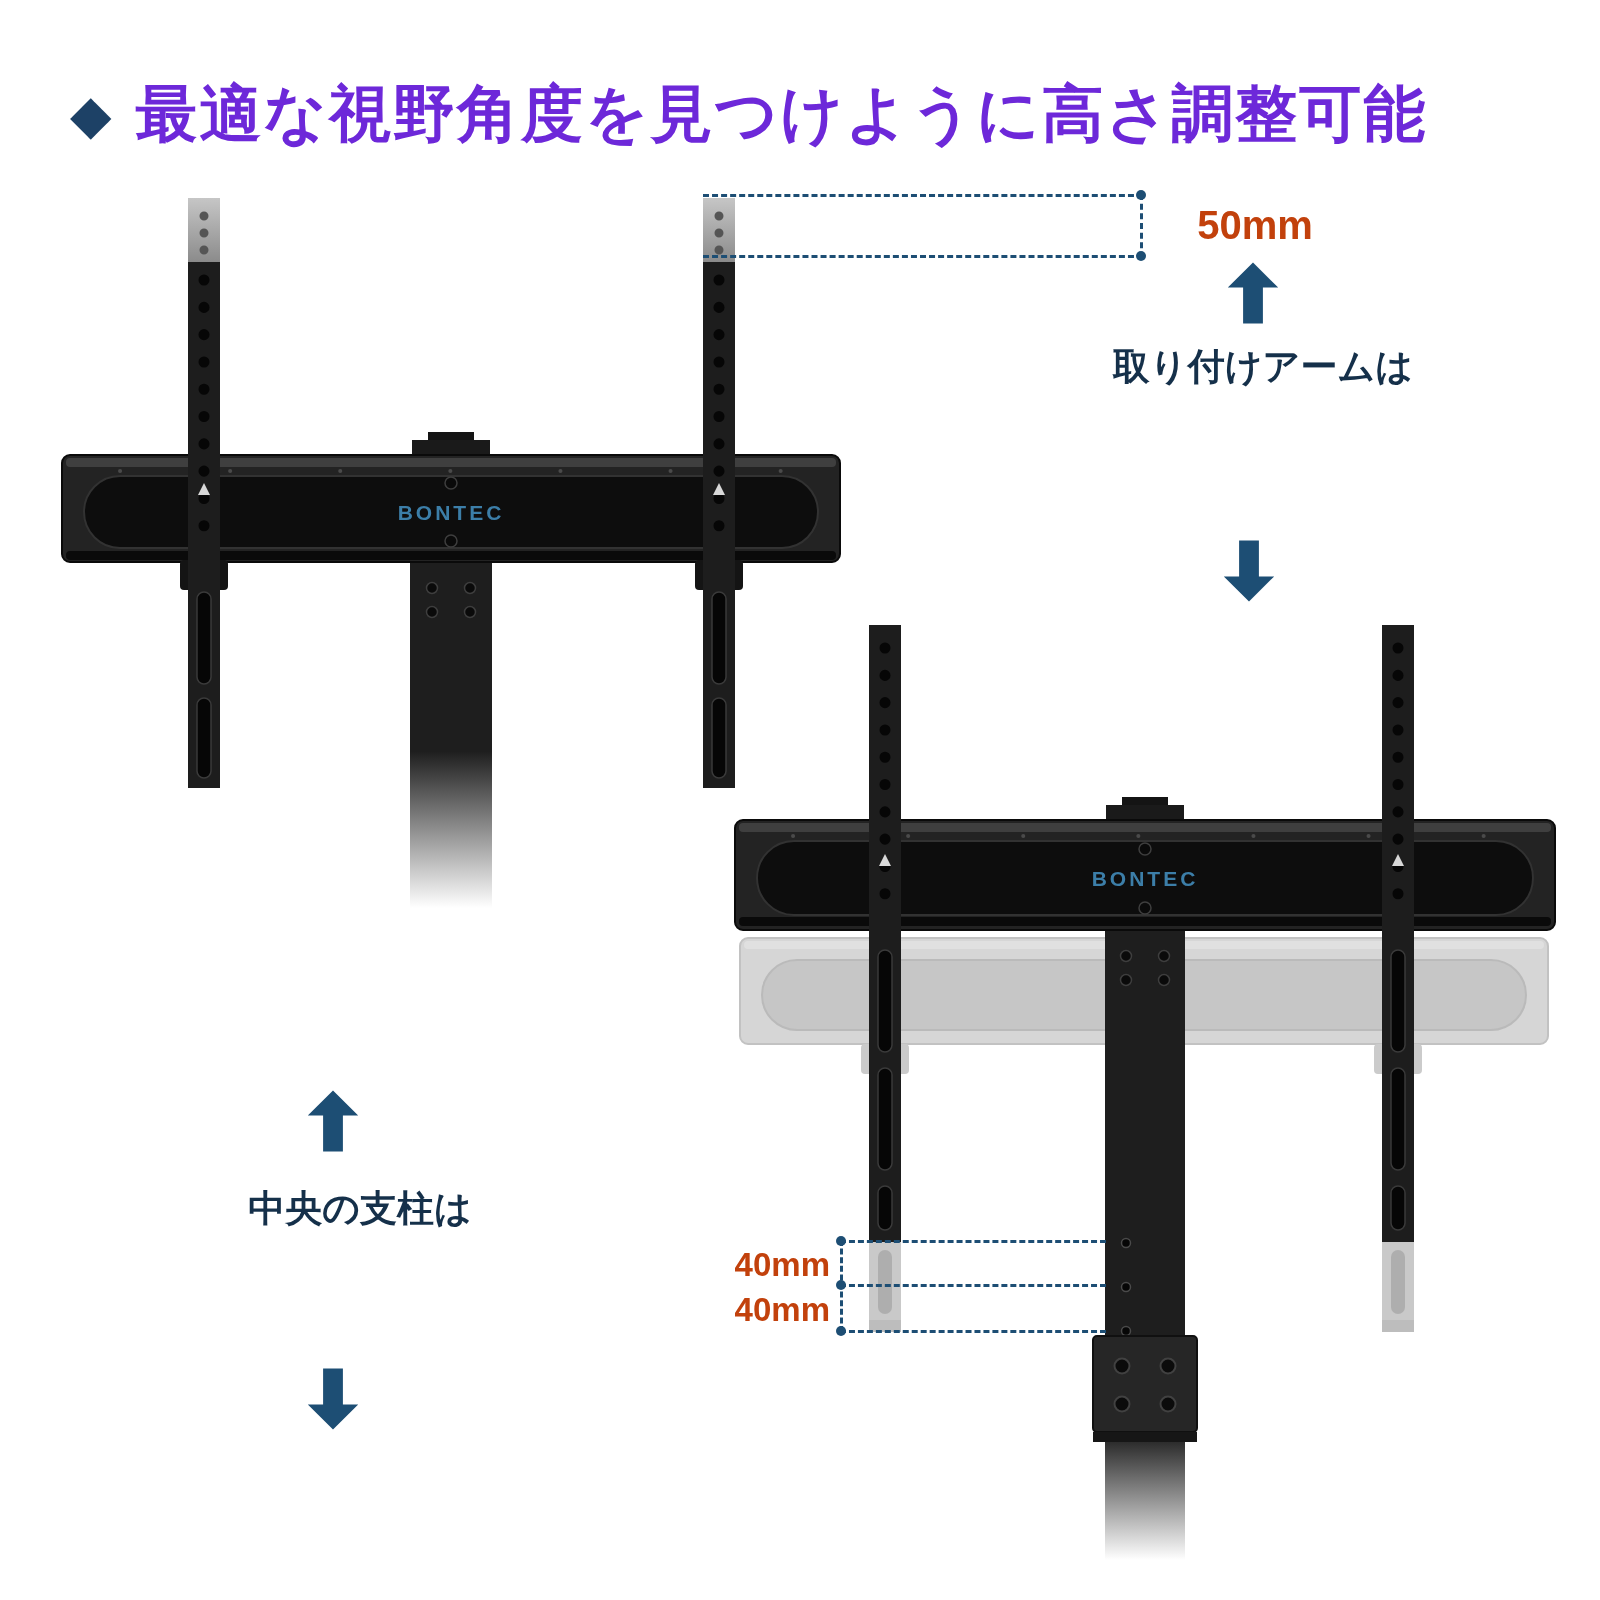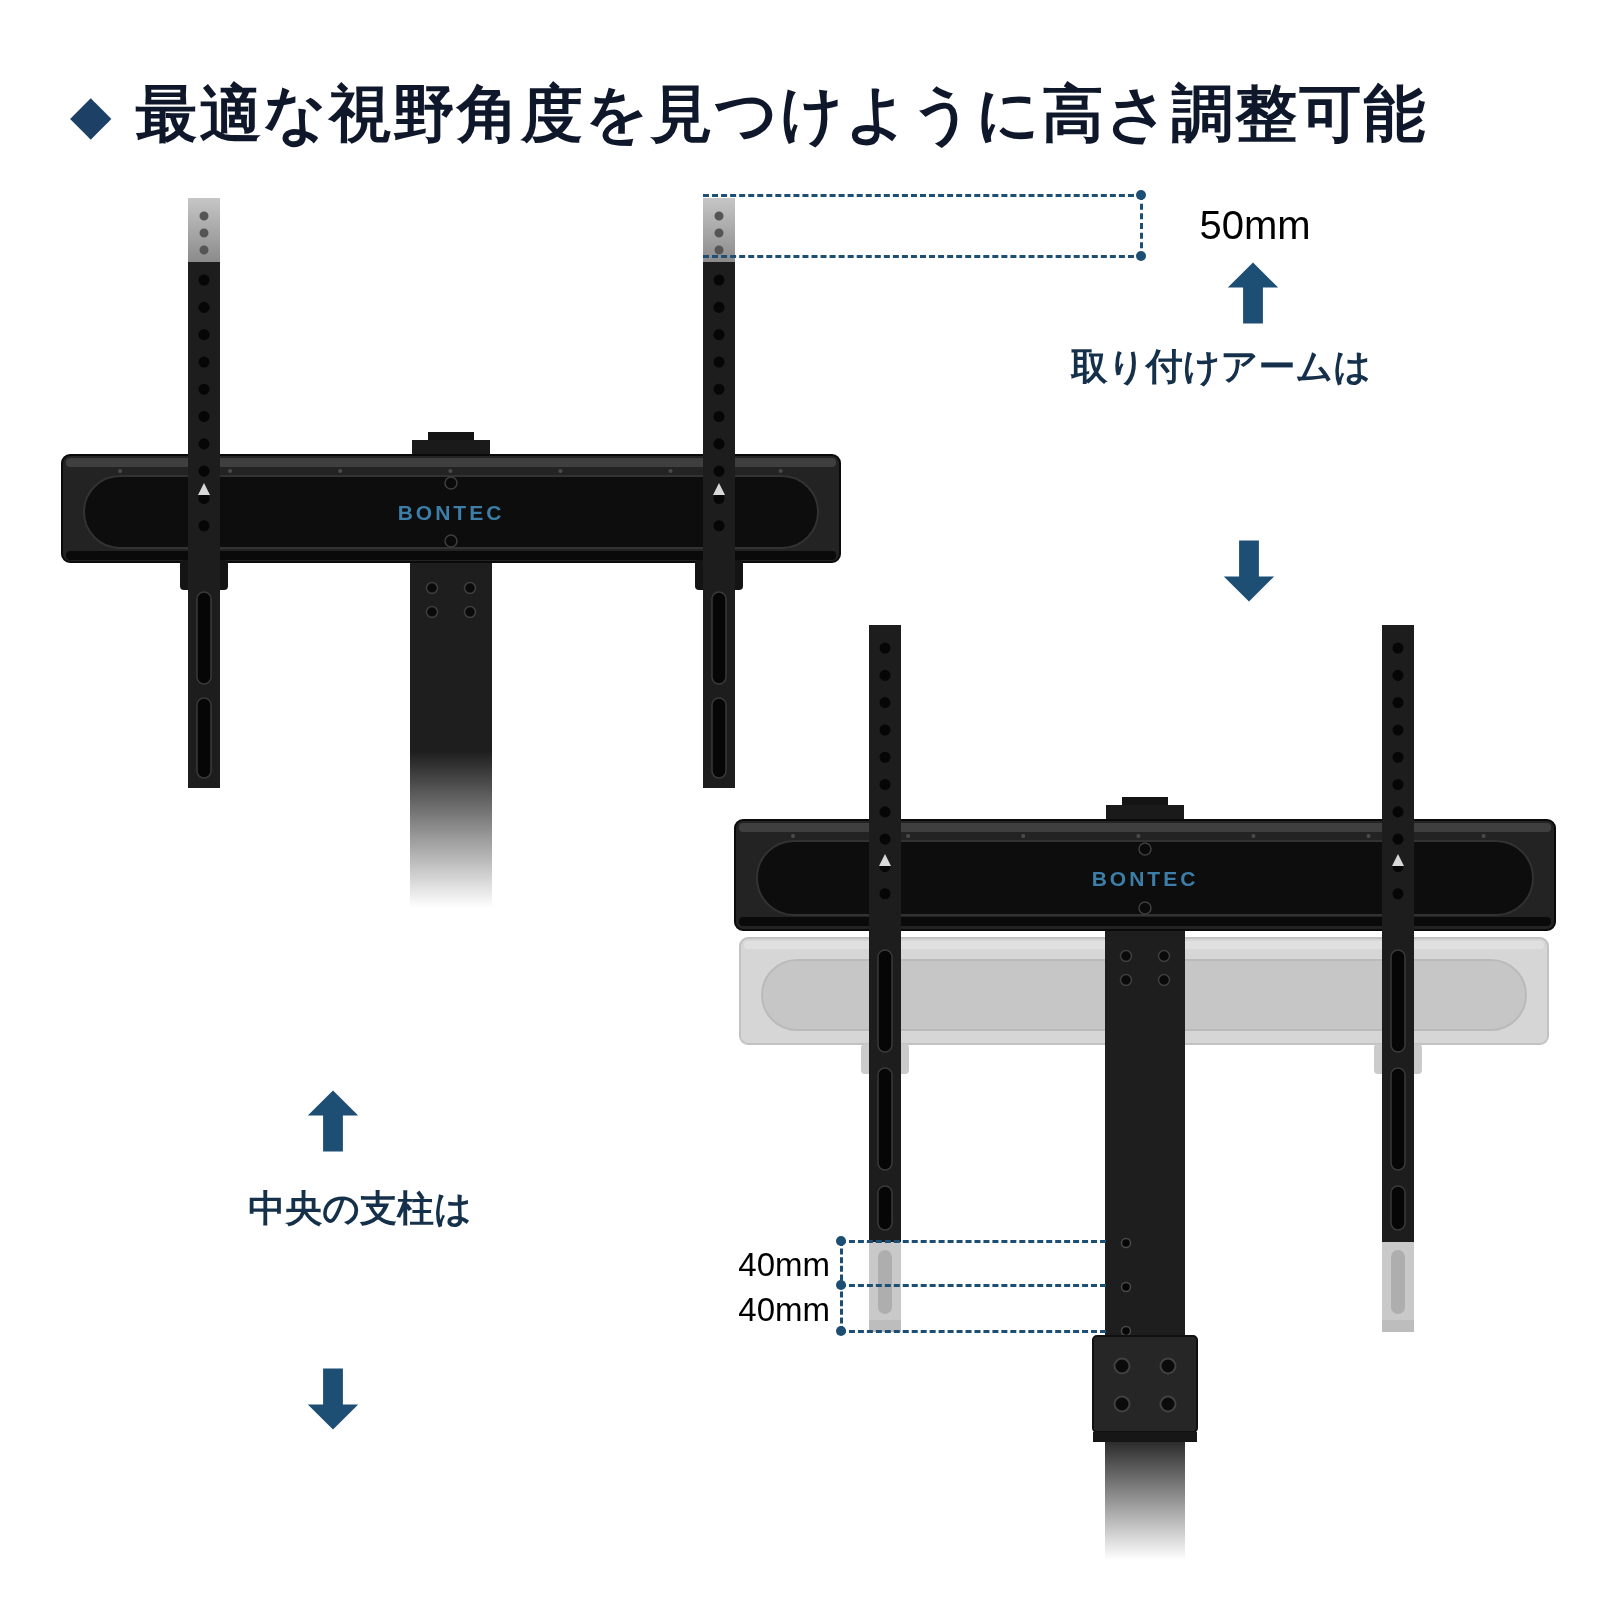--- a/index.html
+++ b/index.html
@@ -3,43 +3,43 @@
 <meta charset="utf-8">
 <style>
   * { margin:0; padding:0; box-sizing:border-box; }
   html,body { background:#ffffff; }
   body { font-family:"Liberation Sans","DejaVu Sans",sans-serif; }
   .canvas { position:relative; width:1600px; height:1600px; background:#fff; overflow:hidden; }
 
   
   .title-row { position:absolute; left:70px; top:72px; display:flex; align-items:center; gap:24px; }
   .diamond { font-size:54px; line-height:1; color:#1d4166; }
-  .title-text { font-size:62px; font-weight:700; color:#0f172a; letter-spacing:2px; white-space:nowrap; }
+  .title-text { font-size:62px; font-weight:700; color:#6d28d9; letter-spacing:2px; white-space:nowrap; }
 
   
   .mount-left  { position:absolute; left:60px;  top:190px; width:782px; height:720px; }
   .mount-right { position:absolute; left:728px; top:620px; width:832px; height:944px; }
   .screw { fill:#0a0a0a; stroke:#3e3e3e; stroke-width:1.5; }
   .logo { font-weight:700; letter-spacing:3px; fill:#3c7ea8; font-size:21px; font-family:"Liberation Sans",sans-serif; }
 
   
   .dash-h { position:absolute; border-top:3px dashed #1d4e74; }
   .dash-v { position:absolute; border-left:3px dashed #1d4e74; }
   .dot { position:absolute; width:10px; height:10px; border-radius:50%; background:#1d4e74; }
 
-  .measure-label { position:absolute; font-weight:400; color:#000000; }
+  .measure-label { position:absolute; font-weight:700; color:#c2410c; }
   .label-50  { left:1180px; top:203px;  width:150px; font-size:40px; text-align:center; }
   .label-40a { left:680px;  top:1246px; width:150px; font-size:33px; text-align:right; }
   .label-40b { left:680px;  top:1291px; width:150px; font-size:33px; text-align:right; }
 
   .arrow { position:absolute; }
 
   
   .note { position:absolute; text-align:center; color:#15304a; font-weight:600; }
-  .note-right { left:961px; top:336px;  width:520px; font-size:37px; line-height:1.66; }
+  .note-right { left:1003px; top:336px;  width:520px; font-size:37px; line-height:1.66; }
   .note-left  { left:100px; top:1178px; width:520px; font-size:37px; line-height:1.66; }
   .note div { white-space:nowrap; }
 </style>
 </head>
 <body>
 
 <div class="canvas">
 
   <header class="title-row">
     <span class="diamond">◆</span>

